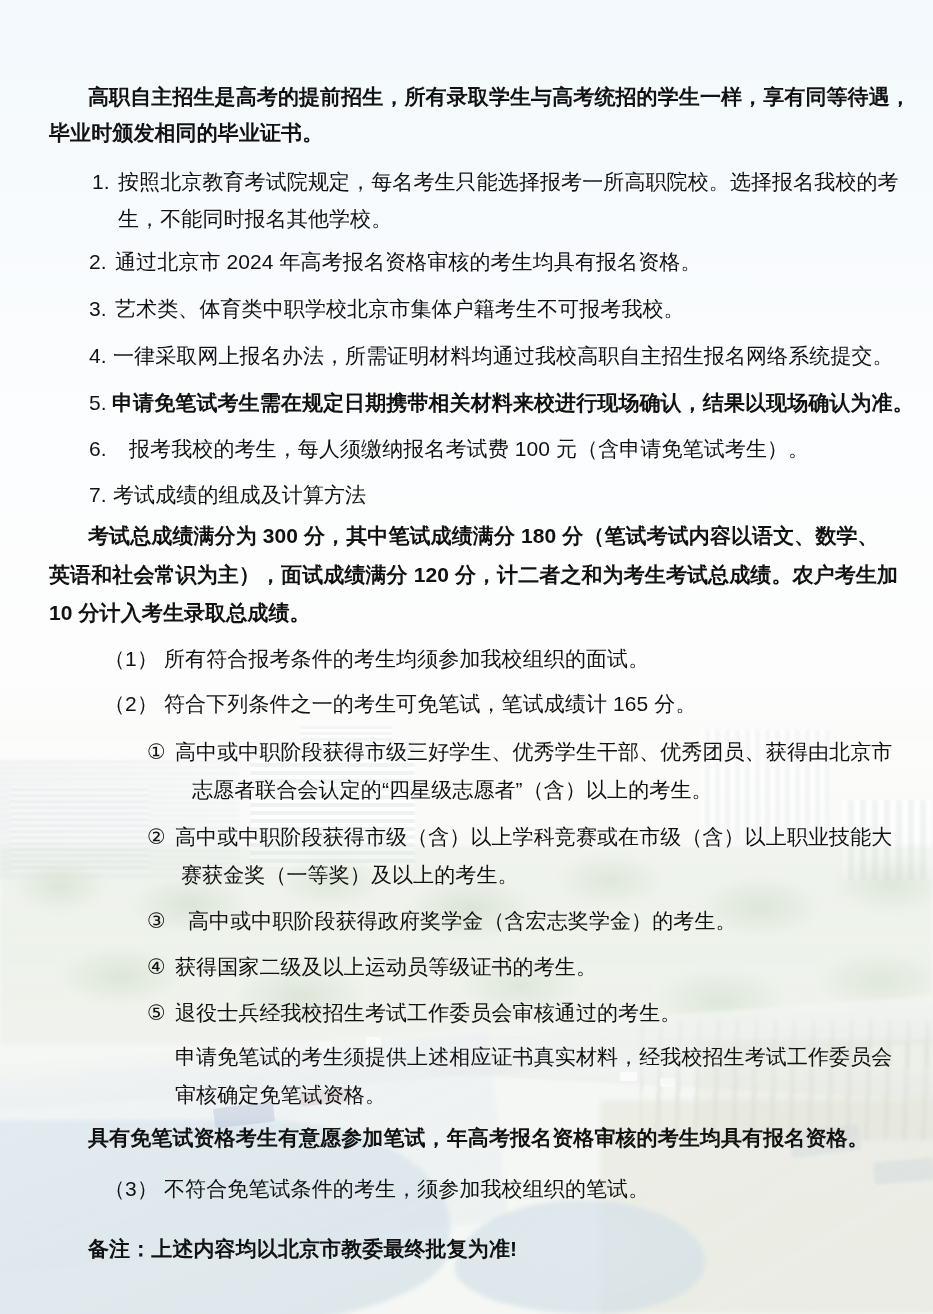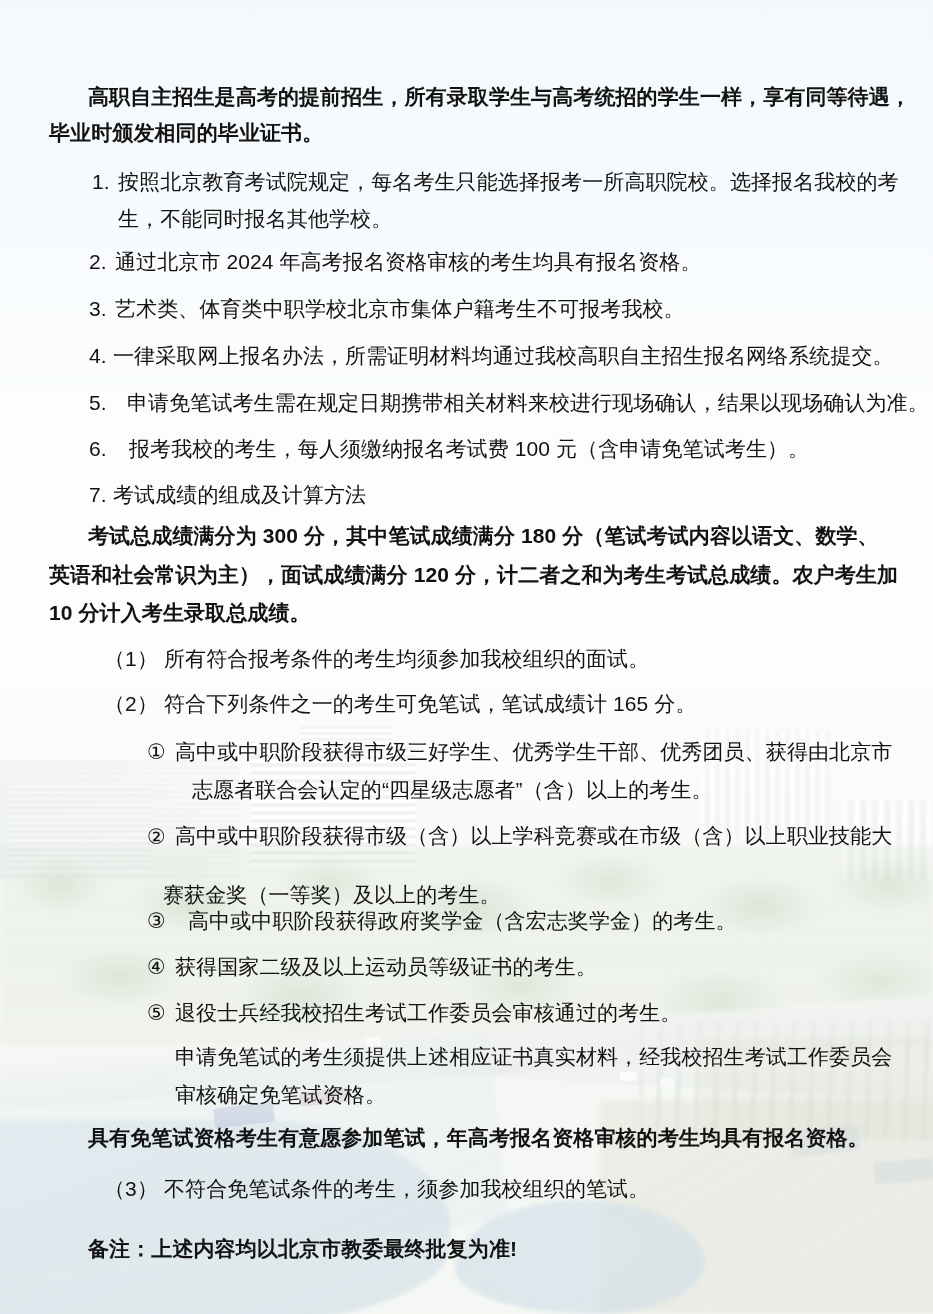--- a/index.html
+++ b/index.html
@@ -273,21 +273,21 @@
     <div class="tline" style="left:89px; top:251px;">2.</div>
     <div class="tline" style="left:115px; top:251px;">通过北京市 2024 年高考报名资格审核的考生均具有报名资格。</div>
 
     <div class="tline" style="left:89px; top:298px;">3.</div>
     <div class="tline" style="left:115px; top:298px;">艺术类、体育类中职学校北京市集体户籍考生不可报考我校。</div>
 
     <div class="tline" style="left:89px; top:345px;">4.</div>
     <div class="tline" style="left:113px; top:345px;">一律采取网上报名办法，所需证明材料均通过我校高职自主招生报名网络系统提交。</div>
 
     <div class="tline" style="left:89px; top:392px;">5.</div>
-    <div class="tline" style="left:127px; top:392px;">申请免笔试考生需在规定日期携带相关材料来校进行现场确认，结果以现场确认为准。</div>
+    <div class="tline" style="left:112px; top:392px;font-weight:bold;">申请免笔试考生需在规定日期携带相关材料来校进行现场确认，结果以现场确认为准。</div>
 
     <div class="tline" style="left:89px; top:438px;">6.</div>
     <div class="tline" style="left:129px; top:438px;">报考我校的考生，每人须缴纳报名考试费 100 元（含申请免笔试考生）。</div>
 
     <div class="tline" style="left:89px; top:484px;">7.</div>
     <div class="tline" style="left:113px; top:484px;">考试成绩的组成及计算方法</div>
 
     <div class="tline bold" style="left:88px; top:525px;">考试总成绩满分为 300 分，其中笔试成绩满分 180 分（笔试考试内容以语文、数学、</div>
     <div class="tline bold" style="left:49px; top:564px;">英语和社会常识为主），面试成绩满分 120 分，计二者之和为考生考试总成绩。农户考生加</div>
     <div class="tline bold" style="left:49px; top:602px;">10 分计入考生录取总成绩。</div>
@@ -296,22 +296,22 @@
     <div class="tline" style="left:164px; top:648px;">所有符合报考条件的考生均须参加我校组织的面试。</div>
 
     <div class="tline" style="left:104px; top:693px;">（2）</div>
     <div class="tline" style="left:164px; top:693px;">符合下列条件之一的考生可免笔试，笔试成绩计 165 分。</div>
 
     <div class="tline" style="left:147px; top:741px;">①</div>
     <div class="tline" style="left:175px; top:741px;">高中或中职阶段获得市级三好学生、优秀学生干部、优秀团员、获得由北京市</div>
     <div class="tline" style="left:192px; top:779px;">志愿者联合会认定的“四星级志愿者”（含）以上的考生。</div>
 
     <div class="tline" style="left:147px; top:826px;">②</div>
-    <div class="tline" style="left:175px; top:826px;font-family:Liberation Serif, serif;">高中或中职阶段获得市级（含）以上学科竞赛或在市级（含）以上职业技能大</div>
-    <div class="tline" style="left:163px; top:864px;margin-top:20px;">赛获金奖（一等奖）及以上的考生。</div>
+    <div class="tline" style="left:175px; top:826px;">高中或中职阶段获得市级（含）以上学科竞赛或在市级（含）以上职业技能大</div>
+    <div class="tline" style="left:181px; top:864px;">赛获金奖（一等奖）及以上的考生。</div>
 
     <div class="tline" style="left:147px; top:910px;">③</div>
     <div class="tline" style="left:188px; top:910px;">高中或中职阶段获得政府奖学金（含宏志奖学金）的考生。</div>
 
     <div class="tline" style="left:147px; top:956px;">④</div>
     <div class="tline" style="left:175px; top:956px;">获得国家二级及以上运动员等级证书的考生。</div>
 
     <div class="tline" style="left:147px; top:1002px;">⑤</div>
     <div class="tline" style="left:175px; top:1002px;">退役士兵经我校招生考试工作委员会审核通过的考生。</div>
 

